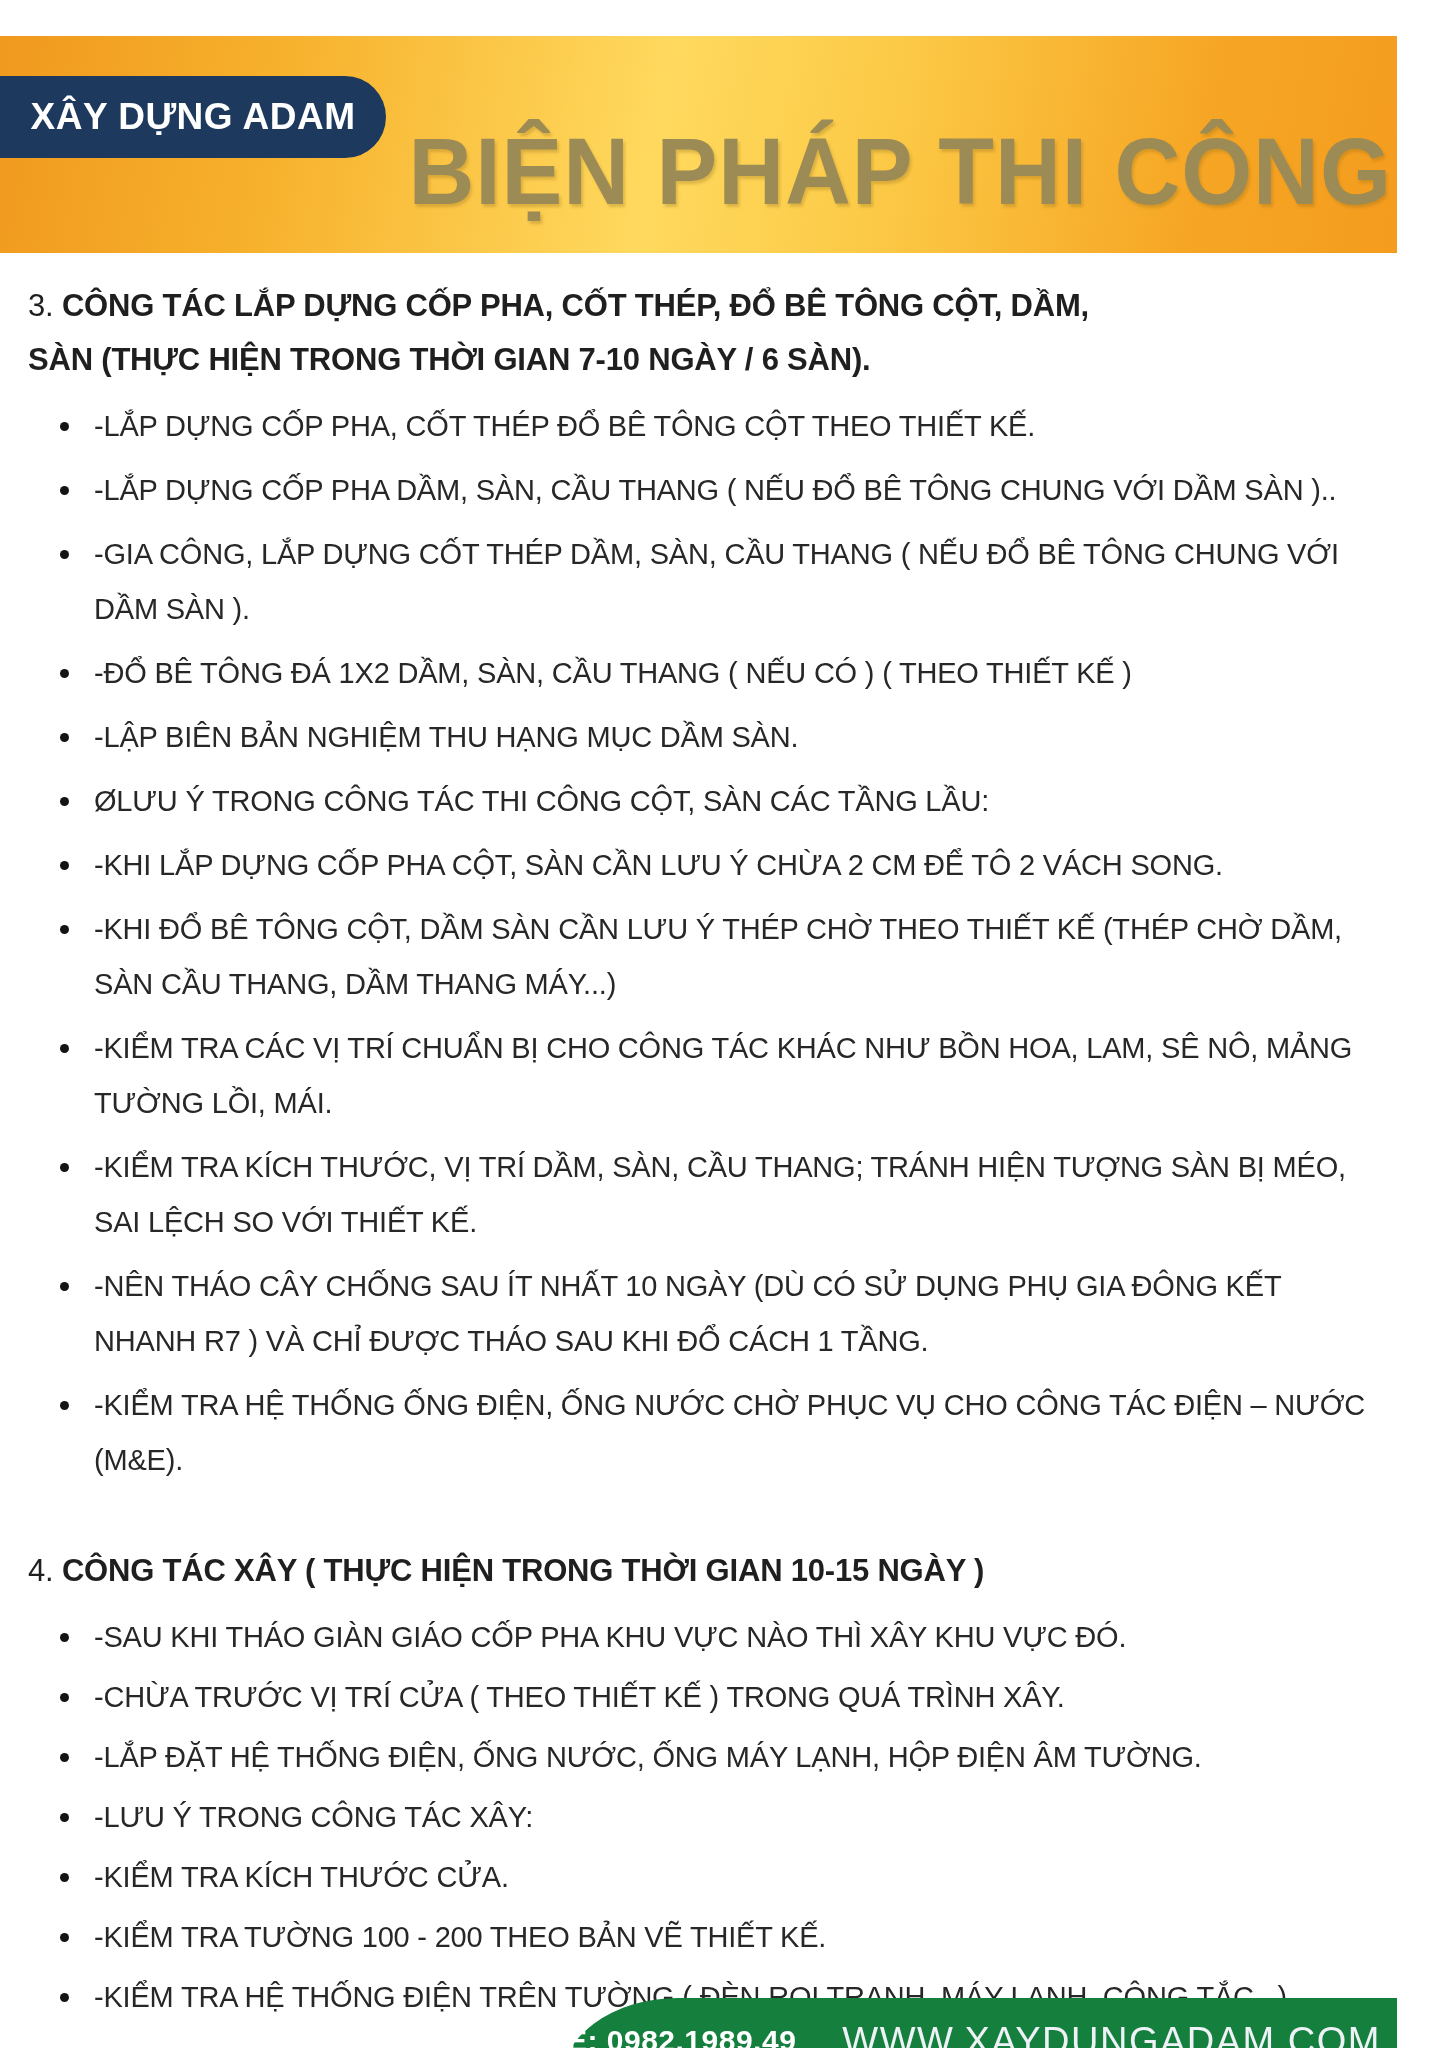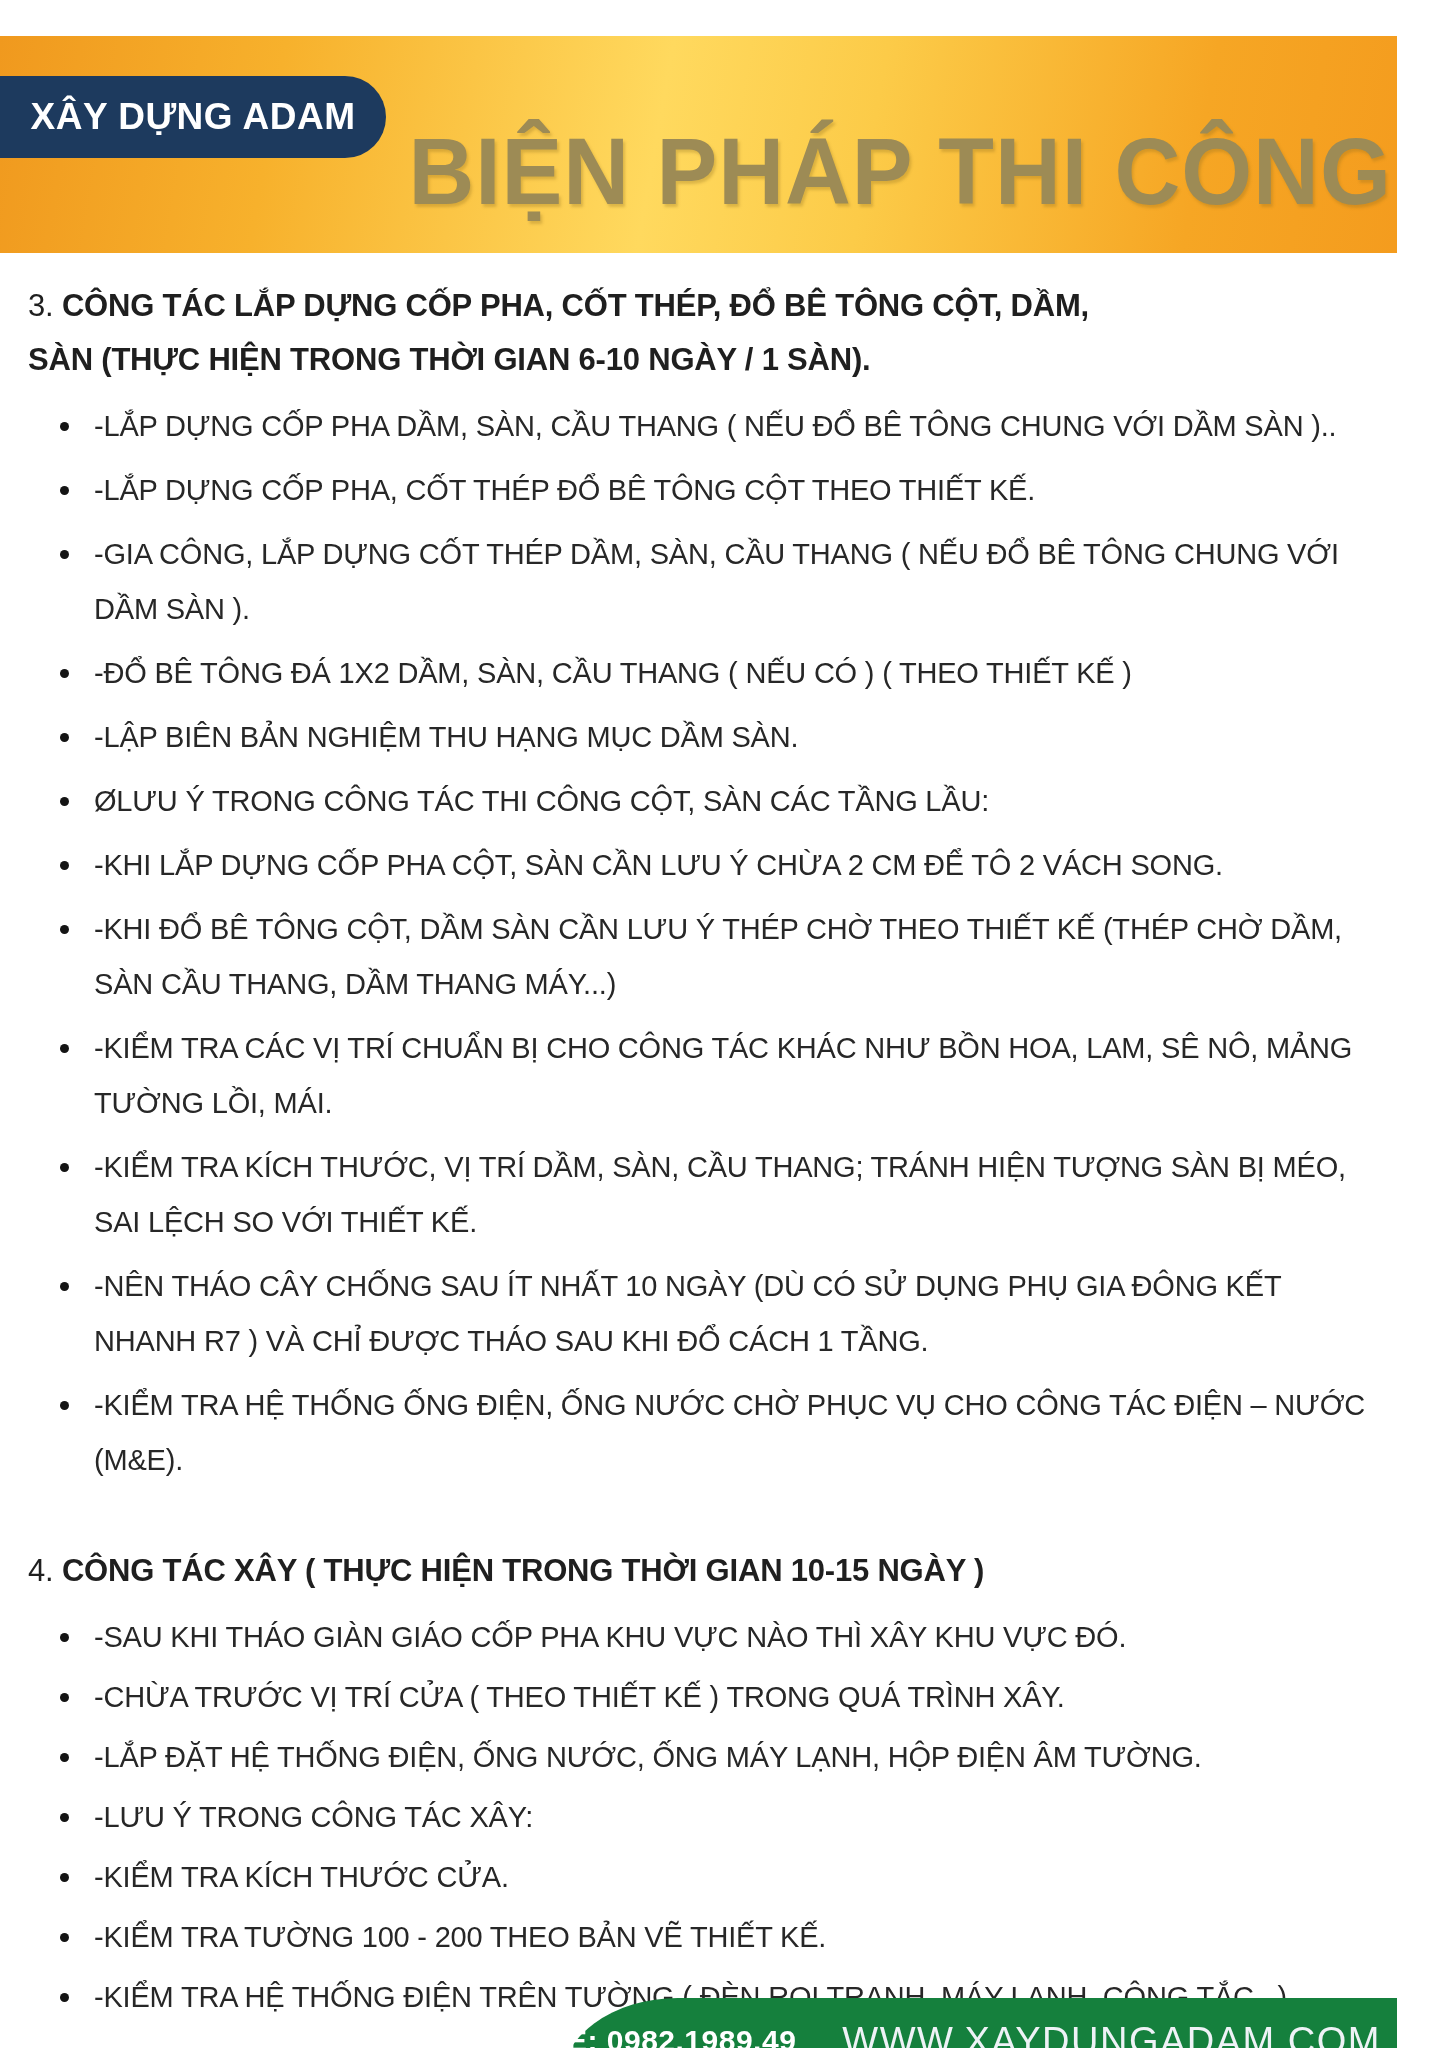--- a/index.html
+++ b/index.html
@@ -123,26 +123,26 @@
     <div class="brand-pill">
       <span>XÂY DỰNG ADAM</span>
     </div>
     <div class="page-title">BIỆN PHÁP THI CÔNG</div>
   </div>
 
   <div class="content">
 
     <div class="section-heading">
       <span class="num">3.</span>
-      <span>CÔNG TÁC LẮP DỰNG CỐP PHA, CỐT THÉP, ĐỔ BÊ TÔNG CỘT, DẦM, SÀN (THỰC HIỆN TRONG THỜI GIAN 6-10 NGÀY / 1 SÀN).</span>
+      <span>CÔNG TÁC LẮP DỰNG CỐP PHA, CỐT THÉP, ĐỔ BÊ TÔNG CỘT, DẦM, SÀN (THỰC HIỆN TRONG THỜI GIAN 7-10 NGÀY / 6 SÀN).</span>
     </div>
 
     <ul class="bullet-list">
+      <li>-LẮP DỰNG CỐP PHA, CỐT THÉP ĐỔ BÊ TÔNG CỘT THEO THIẾT KẾ.</li>
       <li>-LẮP DỰNG CỐP PHA DẦM, SÀN, CẦU THANG ( NẾU ĐỔ BÊ TÔNG CHUNG VỚI DẦM SÀN )..</li>
-      <li>-LẮP DỰNG CỐP PHA, CỐT THÉP ĐỔ BÊ TÔNG CỘT THEO THIẾT KẾ.</li>
       <li>-GIA CÔNG, LẮP DỰNG CỐT THÉP DẦM, SÀN, CẦU THANG ( NẾU ĐỔ BÊ TÔNG CHUNG VỚI DẦM SÀN ).</li>
       <li>-ĐỔ BÊ TÔNG ĐÁ 1X2 DẦM, SÀN, CẦU THANG ( NẾU CÓ ) ( THEO THIẾT KẾ )</li>
       <li>-LẬP BIÊN BẢN NGHIỆM THU HẠNG MỤC DẦM SÀN.</li>
       <li>ØLƯU Ý TRONG CÔNG TÁC THI CÔNG CỘT, SÀN CÁC TẦNG LẦU:</li>
       <li>-KHI LẮP DỰNG CỐP PHA CỘT, SÀN CẦN LƯU Ý CHỪA 2 CM ĐỂ TÔ 2 VÁCH SONG.</li>
       <li>-KHI ĐỔ BÊ TÔNG CỘT, DẦM SÀN CẦN LƯU Ý THÉP CHỜ THEO THIẾT KẾ (THÉP CHỜ DẦM, SÀN CẦU THANG, DẦM THANG MÁY...)</li>
       <li>-KIỂM TRA CÁC VỊ TRÍ CHUẨN BỊ CHO CÔNG TÁC KHÁC NHƯ BỒN HOA, LAM, SÊ NÔ, MẢNG TƯỜNG LỒI, MÁI.</li>
       <li>-KIỂM TRA KÍCH THƯỚC, VỊ TRÍ DẦM, SÀN, CẦU THANG; TRÁNH HIỆN TƯỢNG SÀN BỊ MÉO, SAI LỆCH SO VỚI THIẾT KẾ.</li>
       <li>-NÊN THÁO CÂY CHỐNG SAU ÍT NHẤT 10 NGÀY (DÙ CÓ SỬ DỤNG PHỤ GIA ĐÔNG KẾT NHANH R7 ) VÀ CHỈ ĐƯỢC THÁO SAU KHI ĐỔ CÁCH 1 TẦNG.</li>
       <li>-KIỂM TRA HỆ THỐNG ỐNG ĐIỆN, ỐNG NƯỚC CHỜ PHỤC VỤ CHO CÔNG TÁC ĐIỆN – NƯỚC (M&amp;E).</li>

